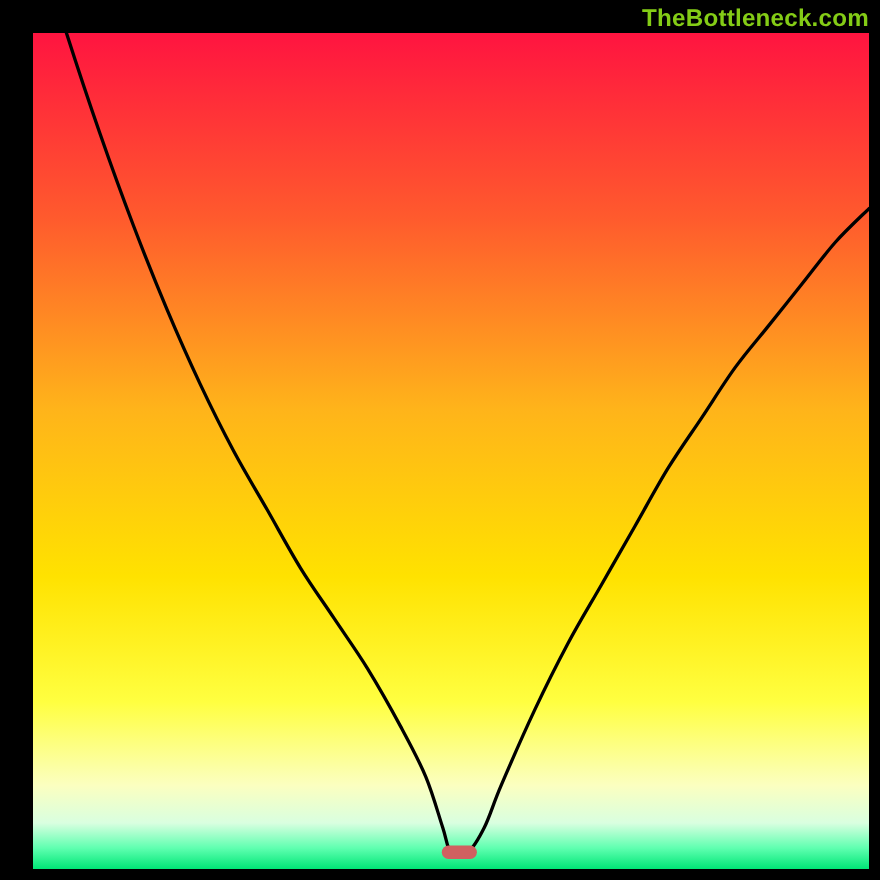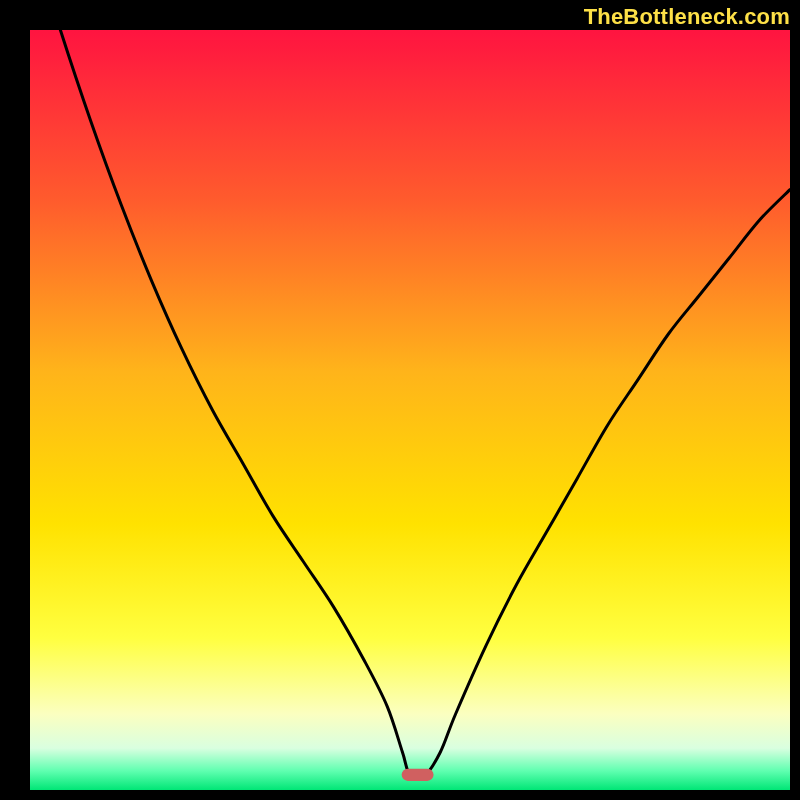--- a/index.html
+++ b/index.html
@@ -16,21 +16,21 @@
     height: 800px;
     background: #000;
   }
   .watermark {
     position: absolute;
     top: 4px;
     right: 10px;
     font-family: Arial, Helvetica, sans-serif;
     font-size: 22px;
     font-weight: 600;
-    color: #fde047;
+    color: #84cc16;
     letter-spacing: 0.2px;
   }
   svg {
     display: block;
   }
 </style>
 </head>
 <body>
 <div class="frame">
 

